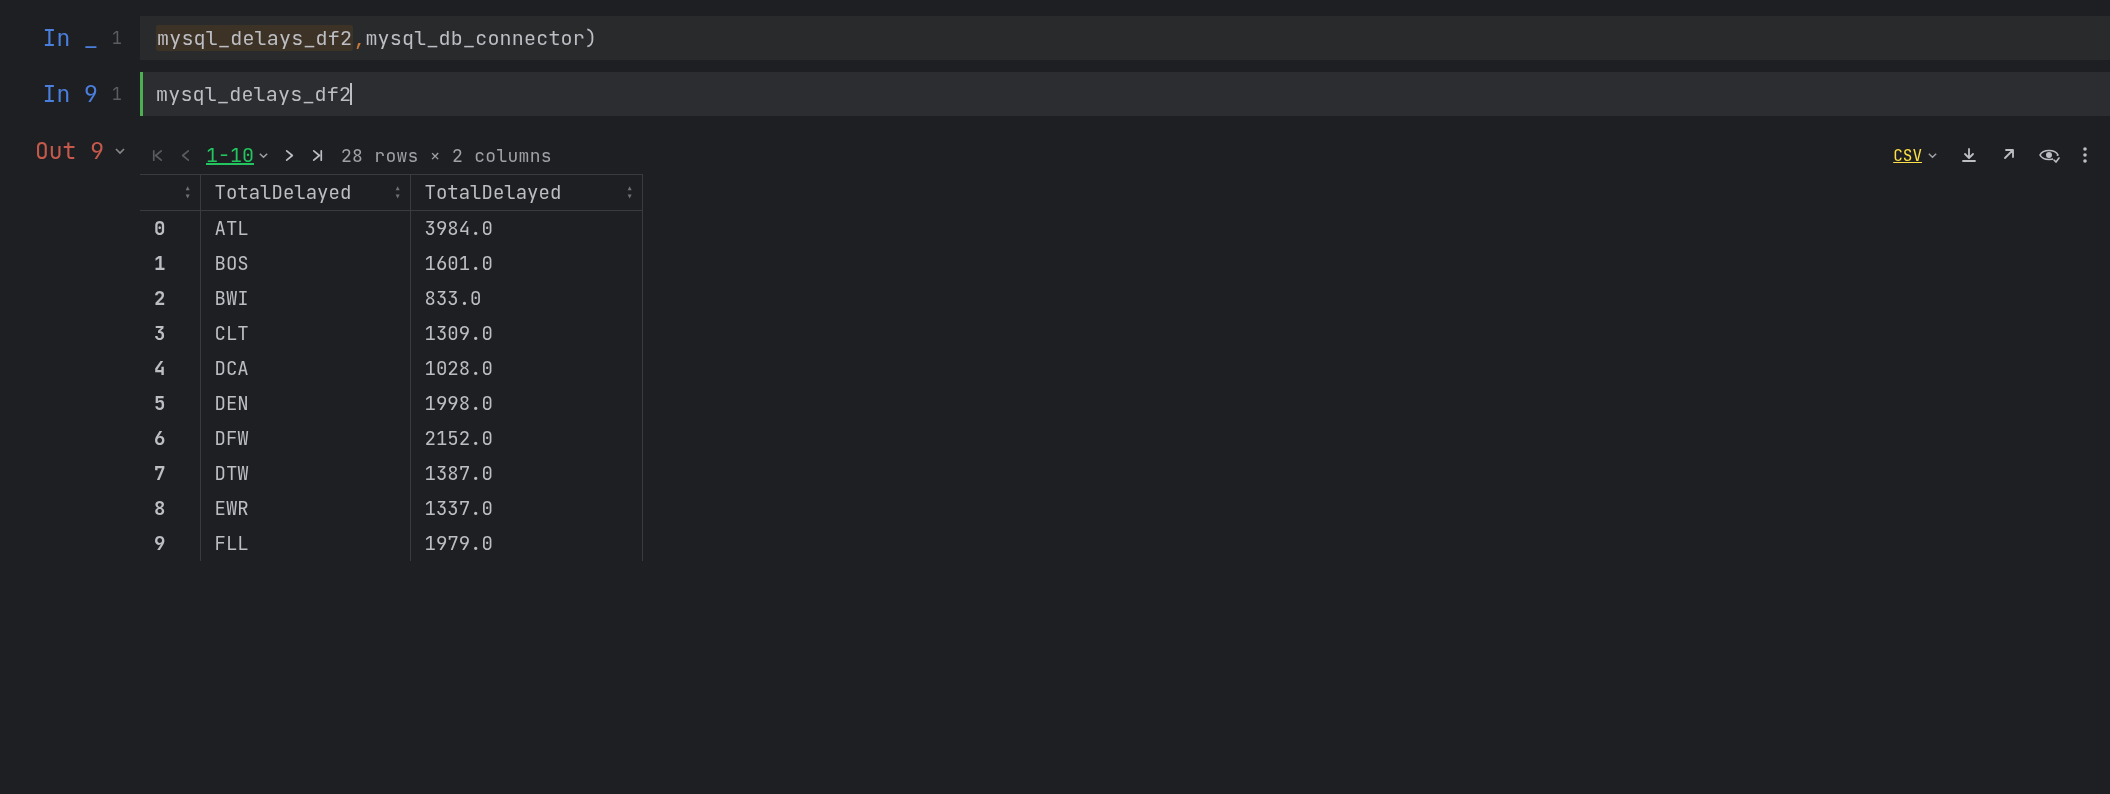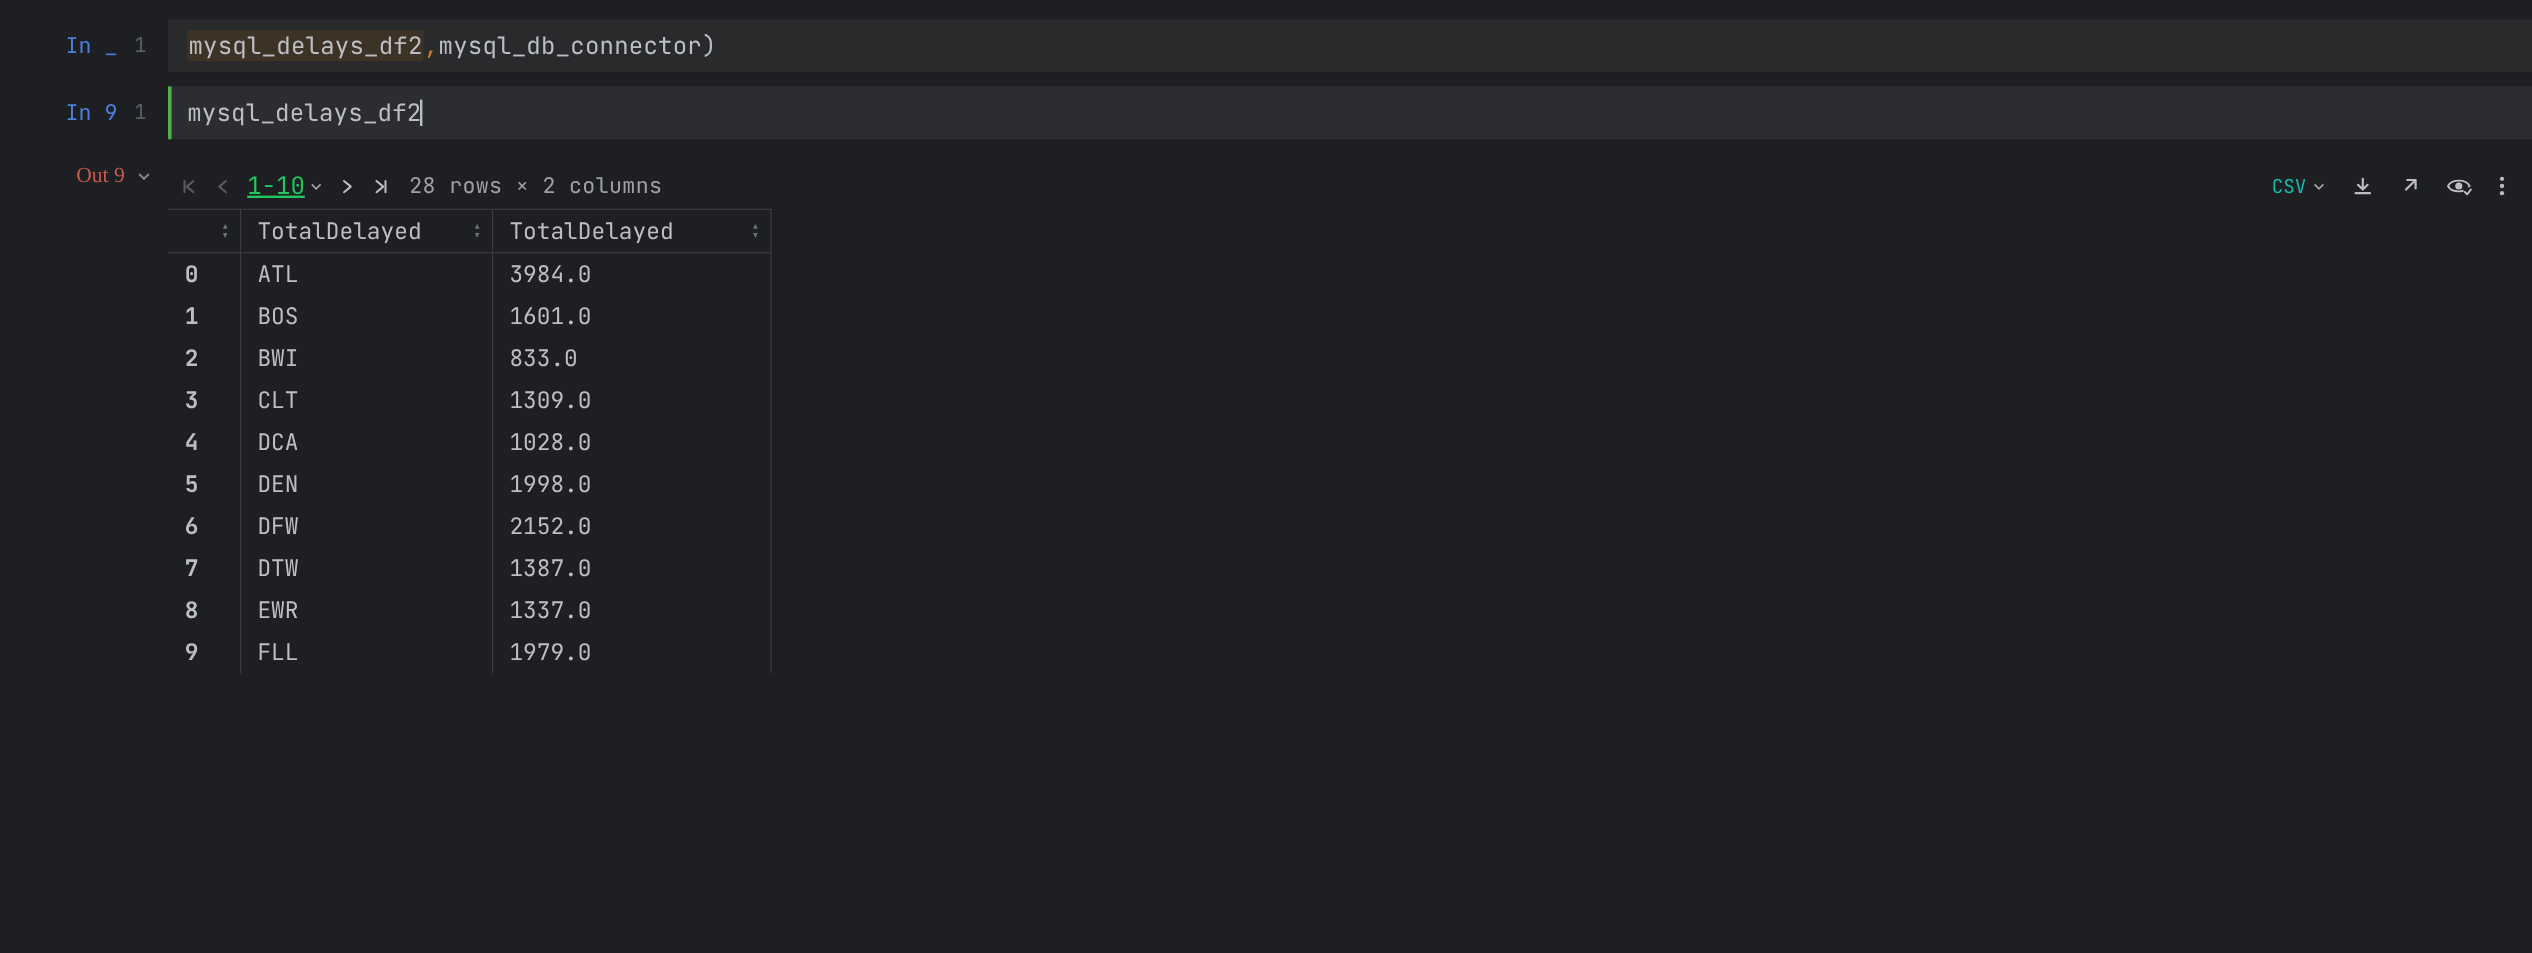--- a/index.html
+++ b/index.html
@@ -21,21 +21,21 @@
     flex-shrink: 0;
     text-align: right;
     padding-right: 18px;
     display: flex;
     justify-content: flex-end;
     align-items: center;
     height: 44px;
     gap: 14px;
   }
   .prompt {
-    font-size: 18px;
+    font-size: 23px;
     white-space: pre;
   }
   .prompt.in { color: #4a7fdd; }
   .prompt.out { color: #c55a4c; }
   .lineno { color: #5a5d63; font-size: 17px; }
   .code-area {
     flex: 1;
     background: #2b2d30;
     padding: 10px 16px;
     display: flex;
@@ -67,21 +67,20 @@
   }
   .out-gutter {
     width: 140px;
     flex-shrink: 0;
     text-align: left;
     padding-right: 14px;
     display: flex;
     justify-content: flex-end;
     align-items: center;
     gap: 10px;
-    font-family: Liberation Serif, serif;
   }
   .chevron-down-out { color: #888; font-size: 12px; cursor:pointer; }
   .output-area {
     flex: 1;
     margin-right: 10px;
   }
   .toolbar {
     display: flex;
     align-items: center;
     height: 38px;
@@ -90,21 +89,21 @@
     font-size: 17px;
     gap: 16px;
   }
   .toolbar .pager { display:flex; align-items:center; gap:14px; }
   .tb-btn { color: #8f9196; cursor:pointer; display:inline-flex; align-items:center; }
   .tb-btn.dim { color:#595b60; }
   .range { display:flex; align-items:center; gap:4px; color:#22c55e; font-size:20px;text-decoration:underline; }
   .meta { color:#9fa1a7; font-size:18px; letter-spacing:0.3px; }
   .spacer { flex:1; }
   .right-tools { display:flex; align-items:center; gap:22px; }
-  .csv { display:flex; align-items:center; gap:5px; color:#14b8a6; font-size:16px; }
+  .csv { display:flex; align-items:center; gap:5px; color:#fde047; font-size:16px;text-decoration:underline; }
   table.data {
     border-collapse: collapse;
     font-size: 19px;
     color: #bcbec4;
   }
   table.data th, table.data td {
     padding: 5px 14px;
     height: 32px;
     text-align: left;
     vertical-align: middle;

